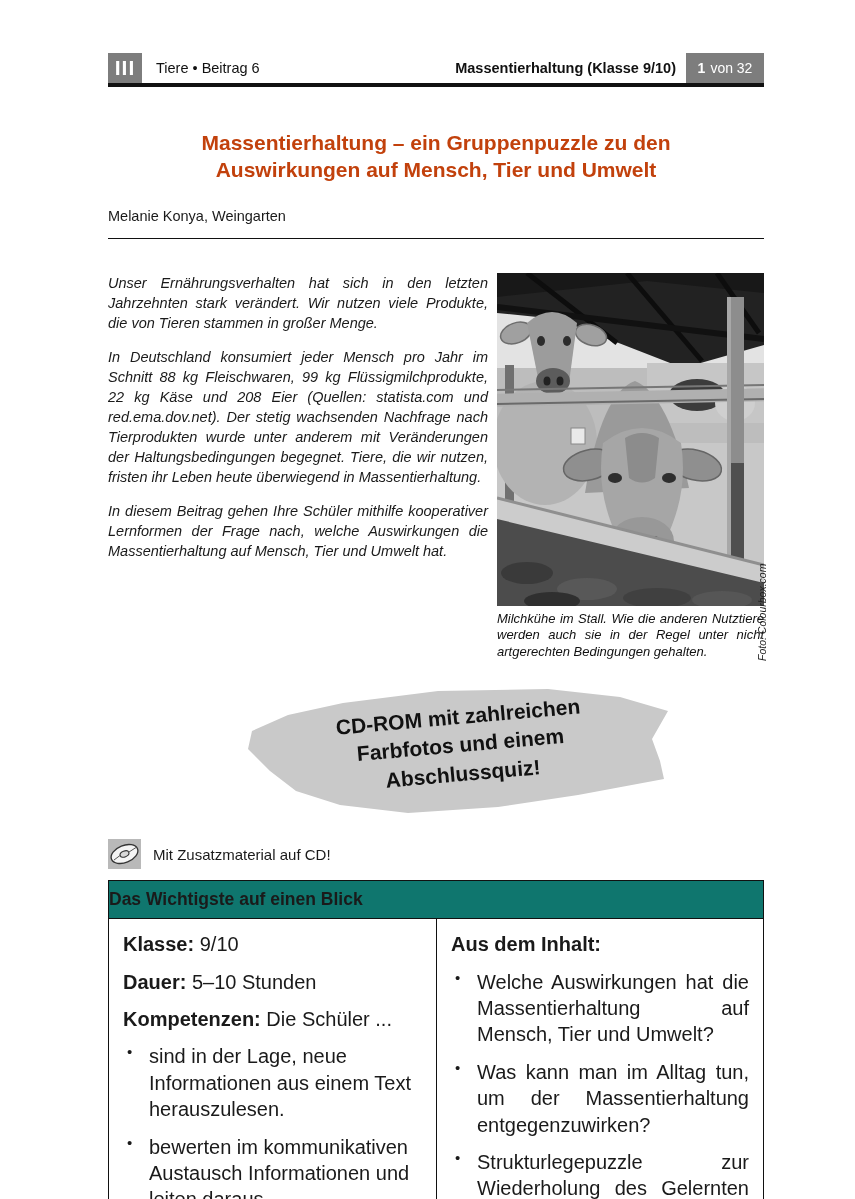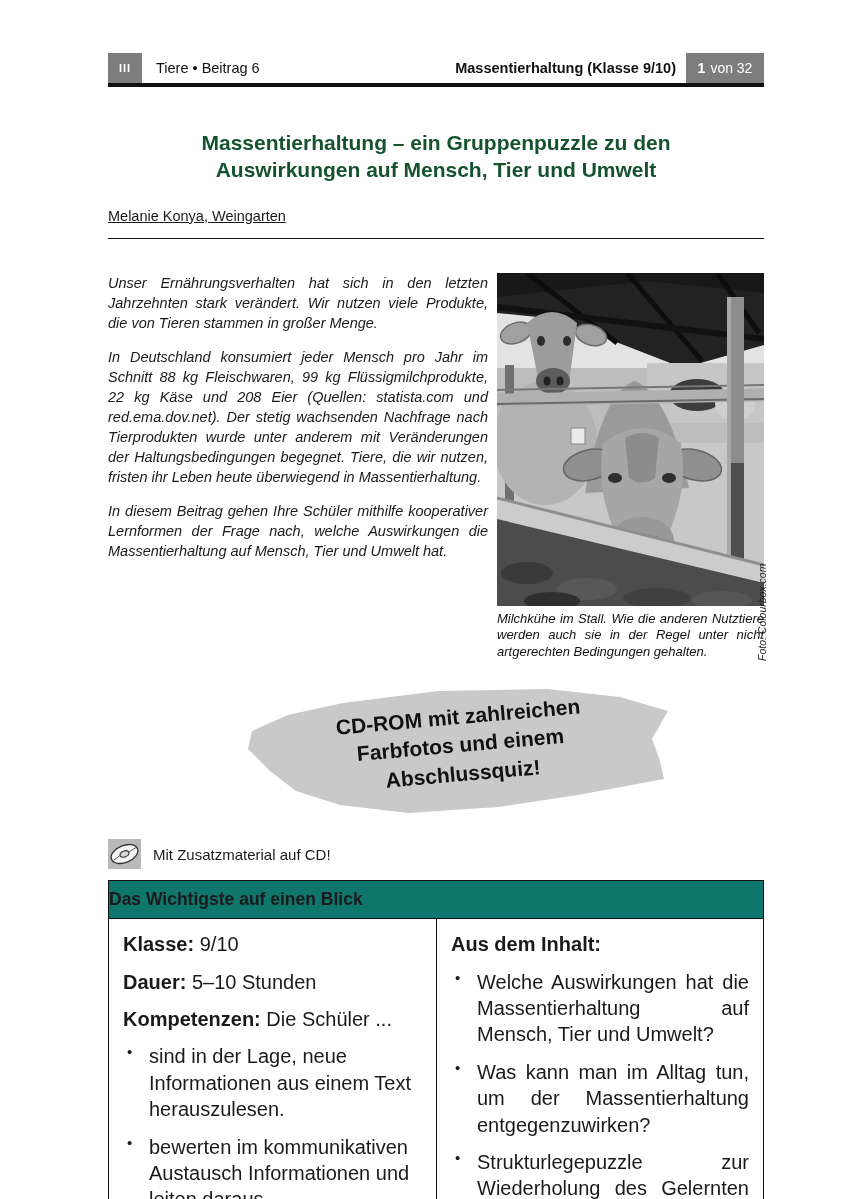--- a/index.html
+++ b/index.html
@@ -10,41 +10,41 @@
   }
   .page{position:absolute;left:108px;top:0;width:656px;}
 
   
   .kopf{
     margin-top:53px;display:flex;align-items:stretch;
     border-bottom:4px solid #111;height:30px;
   }
   .badge{
     background:#7d7d7d;color:#fff;display:flex;align-items:center;justify-content:center;
-    font-size:11px;
+    font-size:21px;
   }
   .badge-section{width:34px;font-weight:bold;letter-spacing:1px;}
   .kopf-left{
     flex:1;display:flex;align-items:center;padding-left:14px;
     font-size:14.5px;font-weight:normal;color:#111;
   }
   .kopf-right{
     display:flex;align-items:center;padding-right:10px;
     font-size:14.5px;font-weight:bold;color:#111;
   }
   .badge-pages{width:78px;font-size:14px;}
   .badge-pages .num{font-weight:bold;}
   .badge-pages .suffix{margin-left:5px;font-weight:normal;}
 
   
   .titel{
     margin:42px auto 0;max-width:560px;text-align:center;
-    font-size:21px;line-height:1.3;font-weight:bold;color:#14532d;
-  }
-  .autor{margin-top:24px;font-size:14.5px;text-decoration:underline;}
+    font-size:21px;line-height:1.3;font-weight:bold;color:#c2410c;
+  }
+  .autor{margin-top:24px;font-size:14.5px;}
   .rule{border:none;border-top:1.5px solid #111;margin:14px 0 0;}
 
   
   .intro{display:flex;margin-top:34px;font-style:italic;}
   .intro-text{width:380px;font-size:14.5px;line-height:1.38;text-align:justify;}
   .intro-text p{margin:0 0 14px;}
   .intro-media{margin-left:9px;width:267px;position:relative;}
   .foto-frame{width:267px;height:333px;display:block;}
   .foto-credit{
     position:absolute;left:271px;bottom:0;

